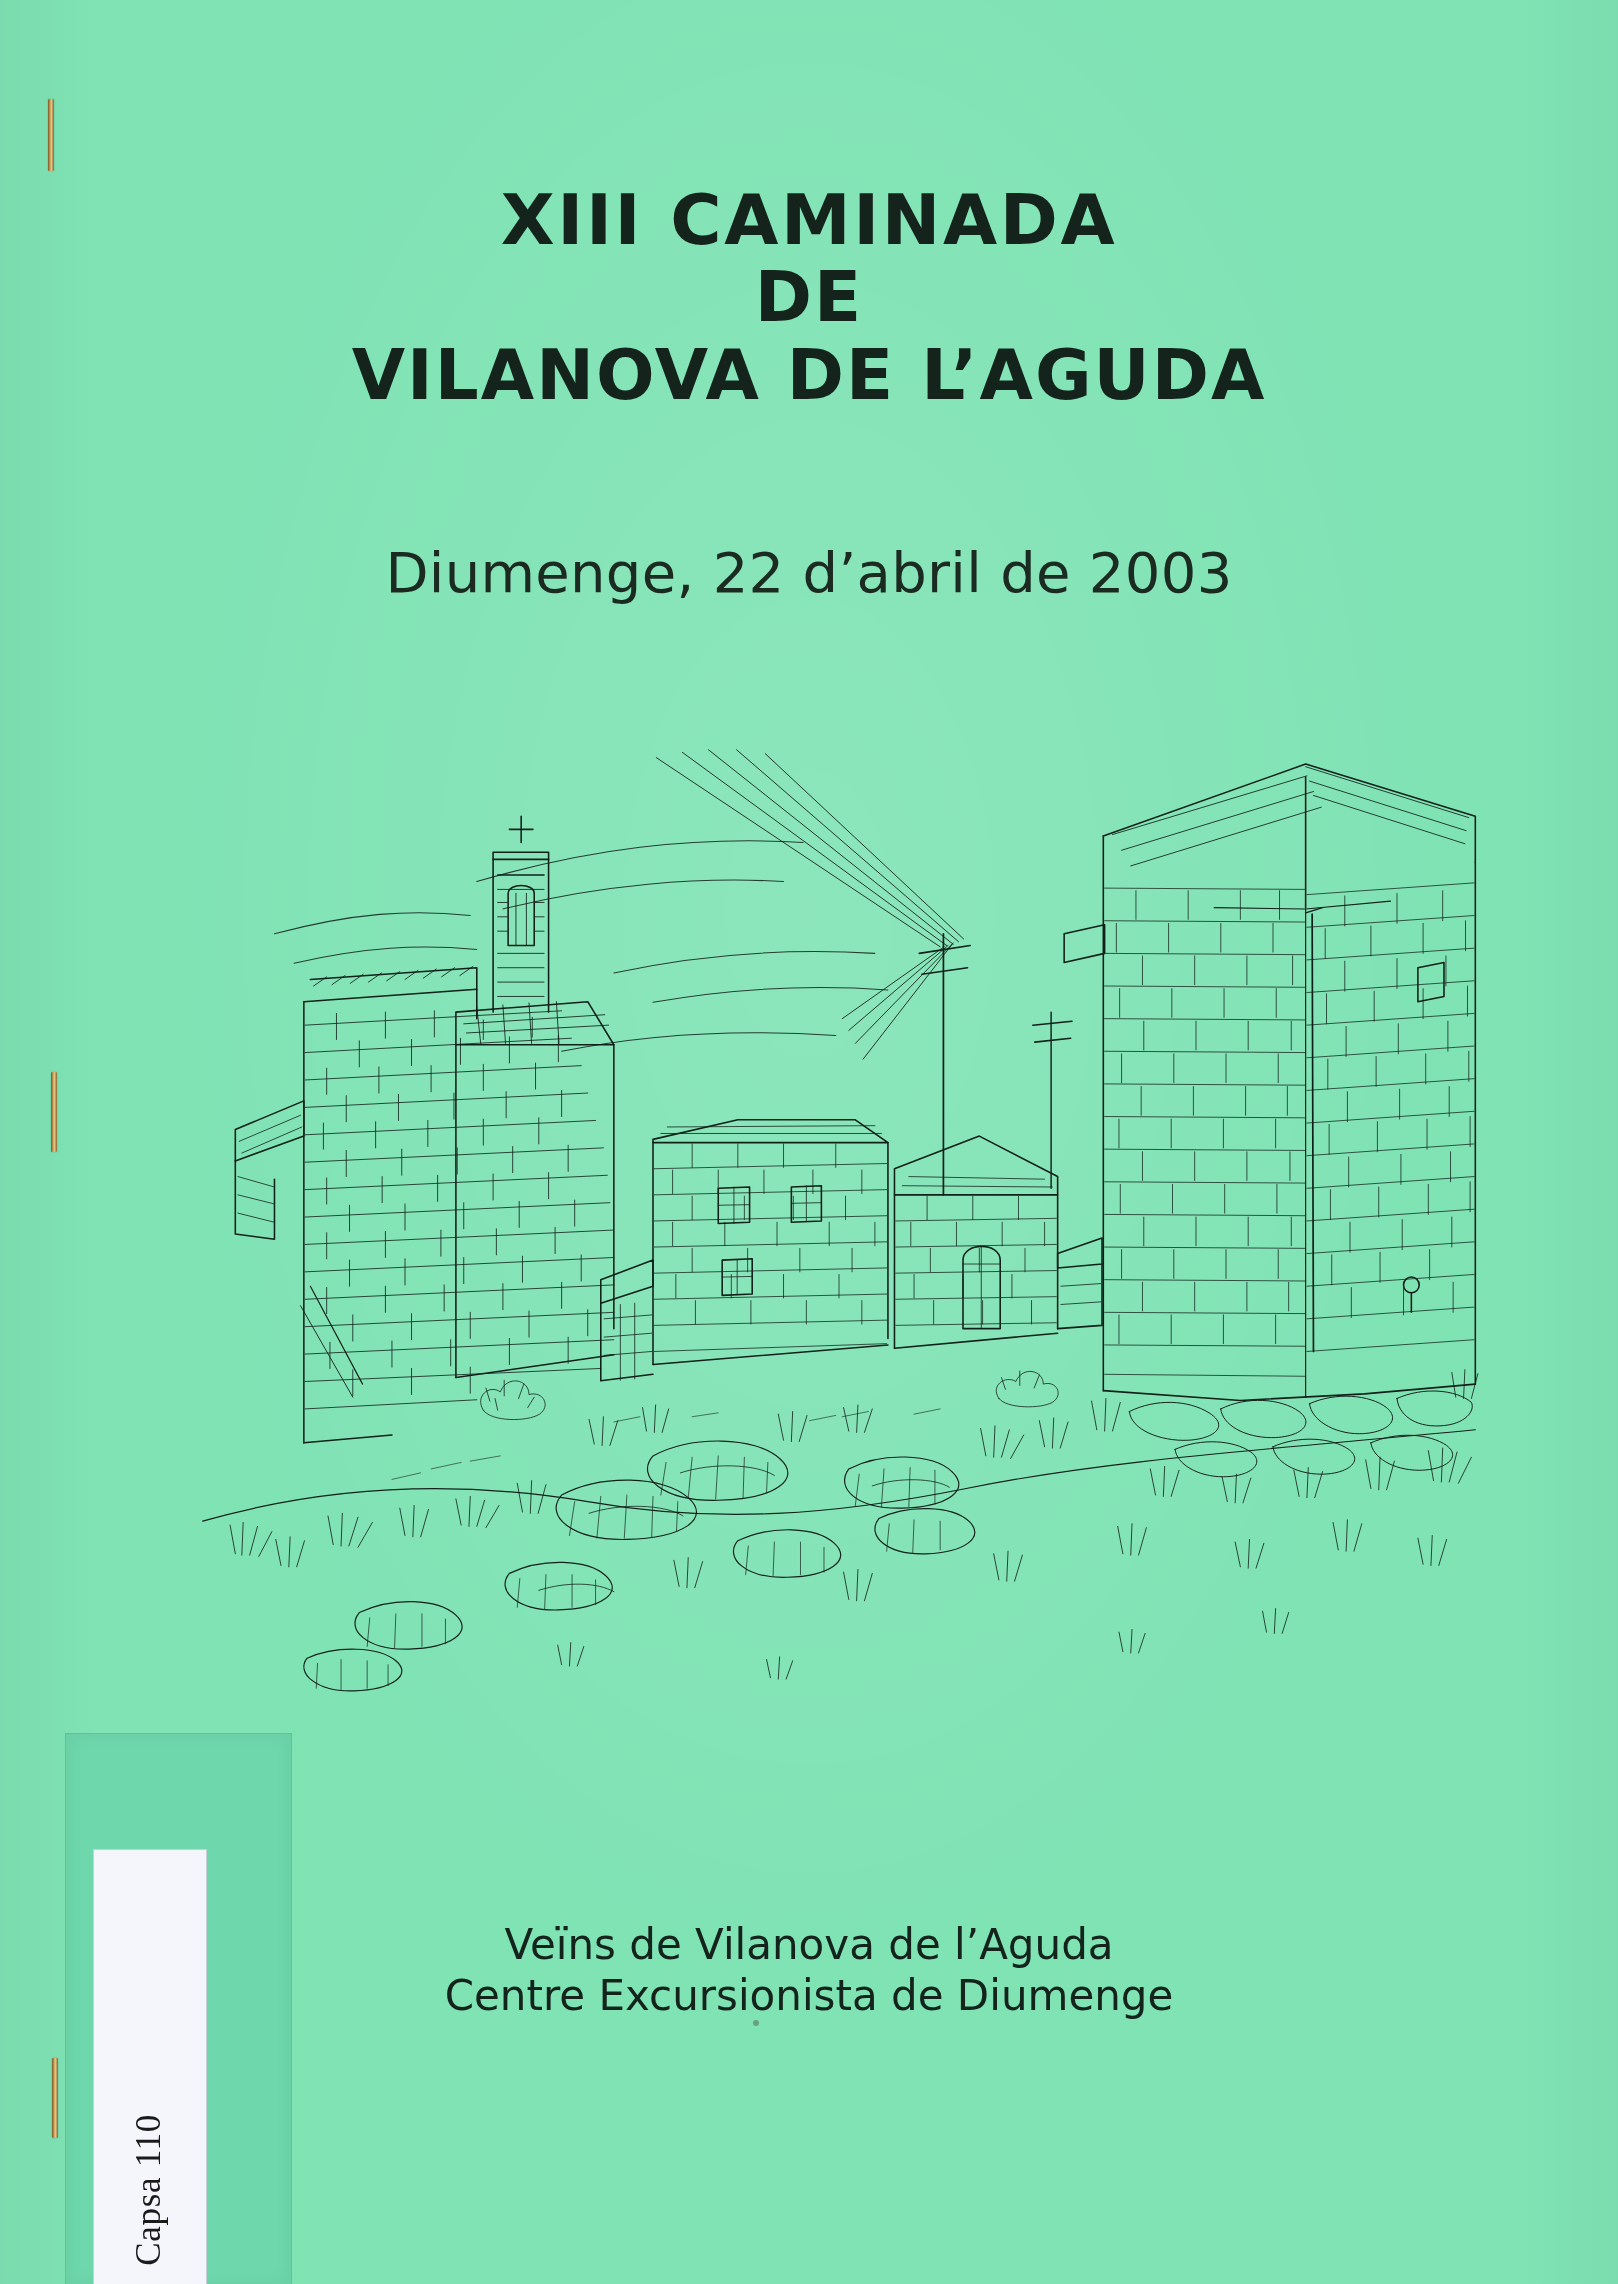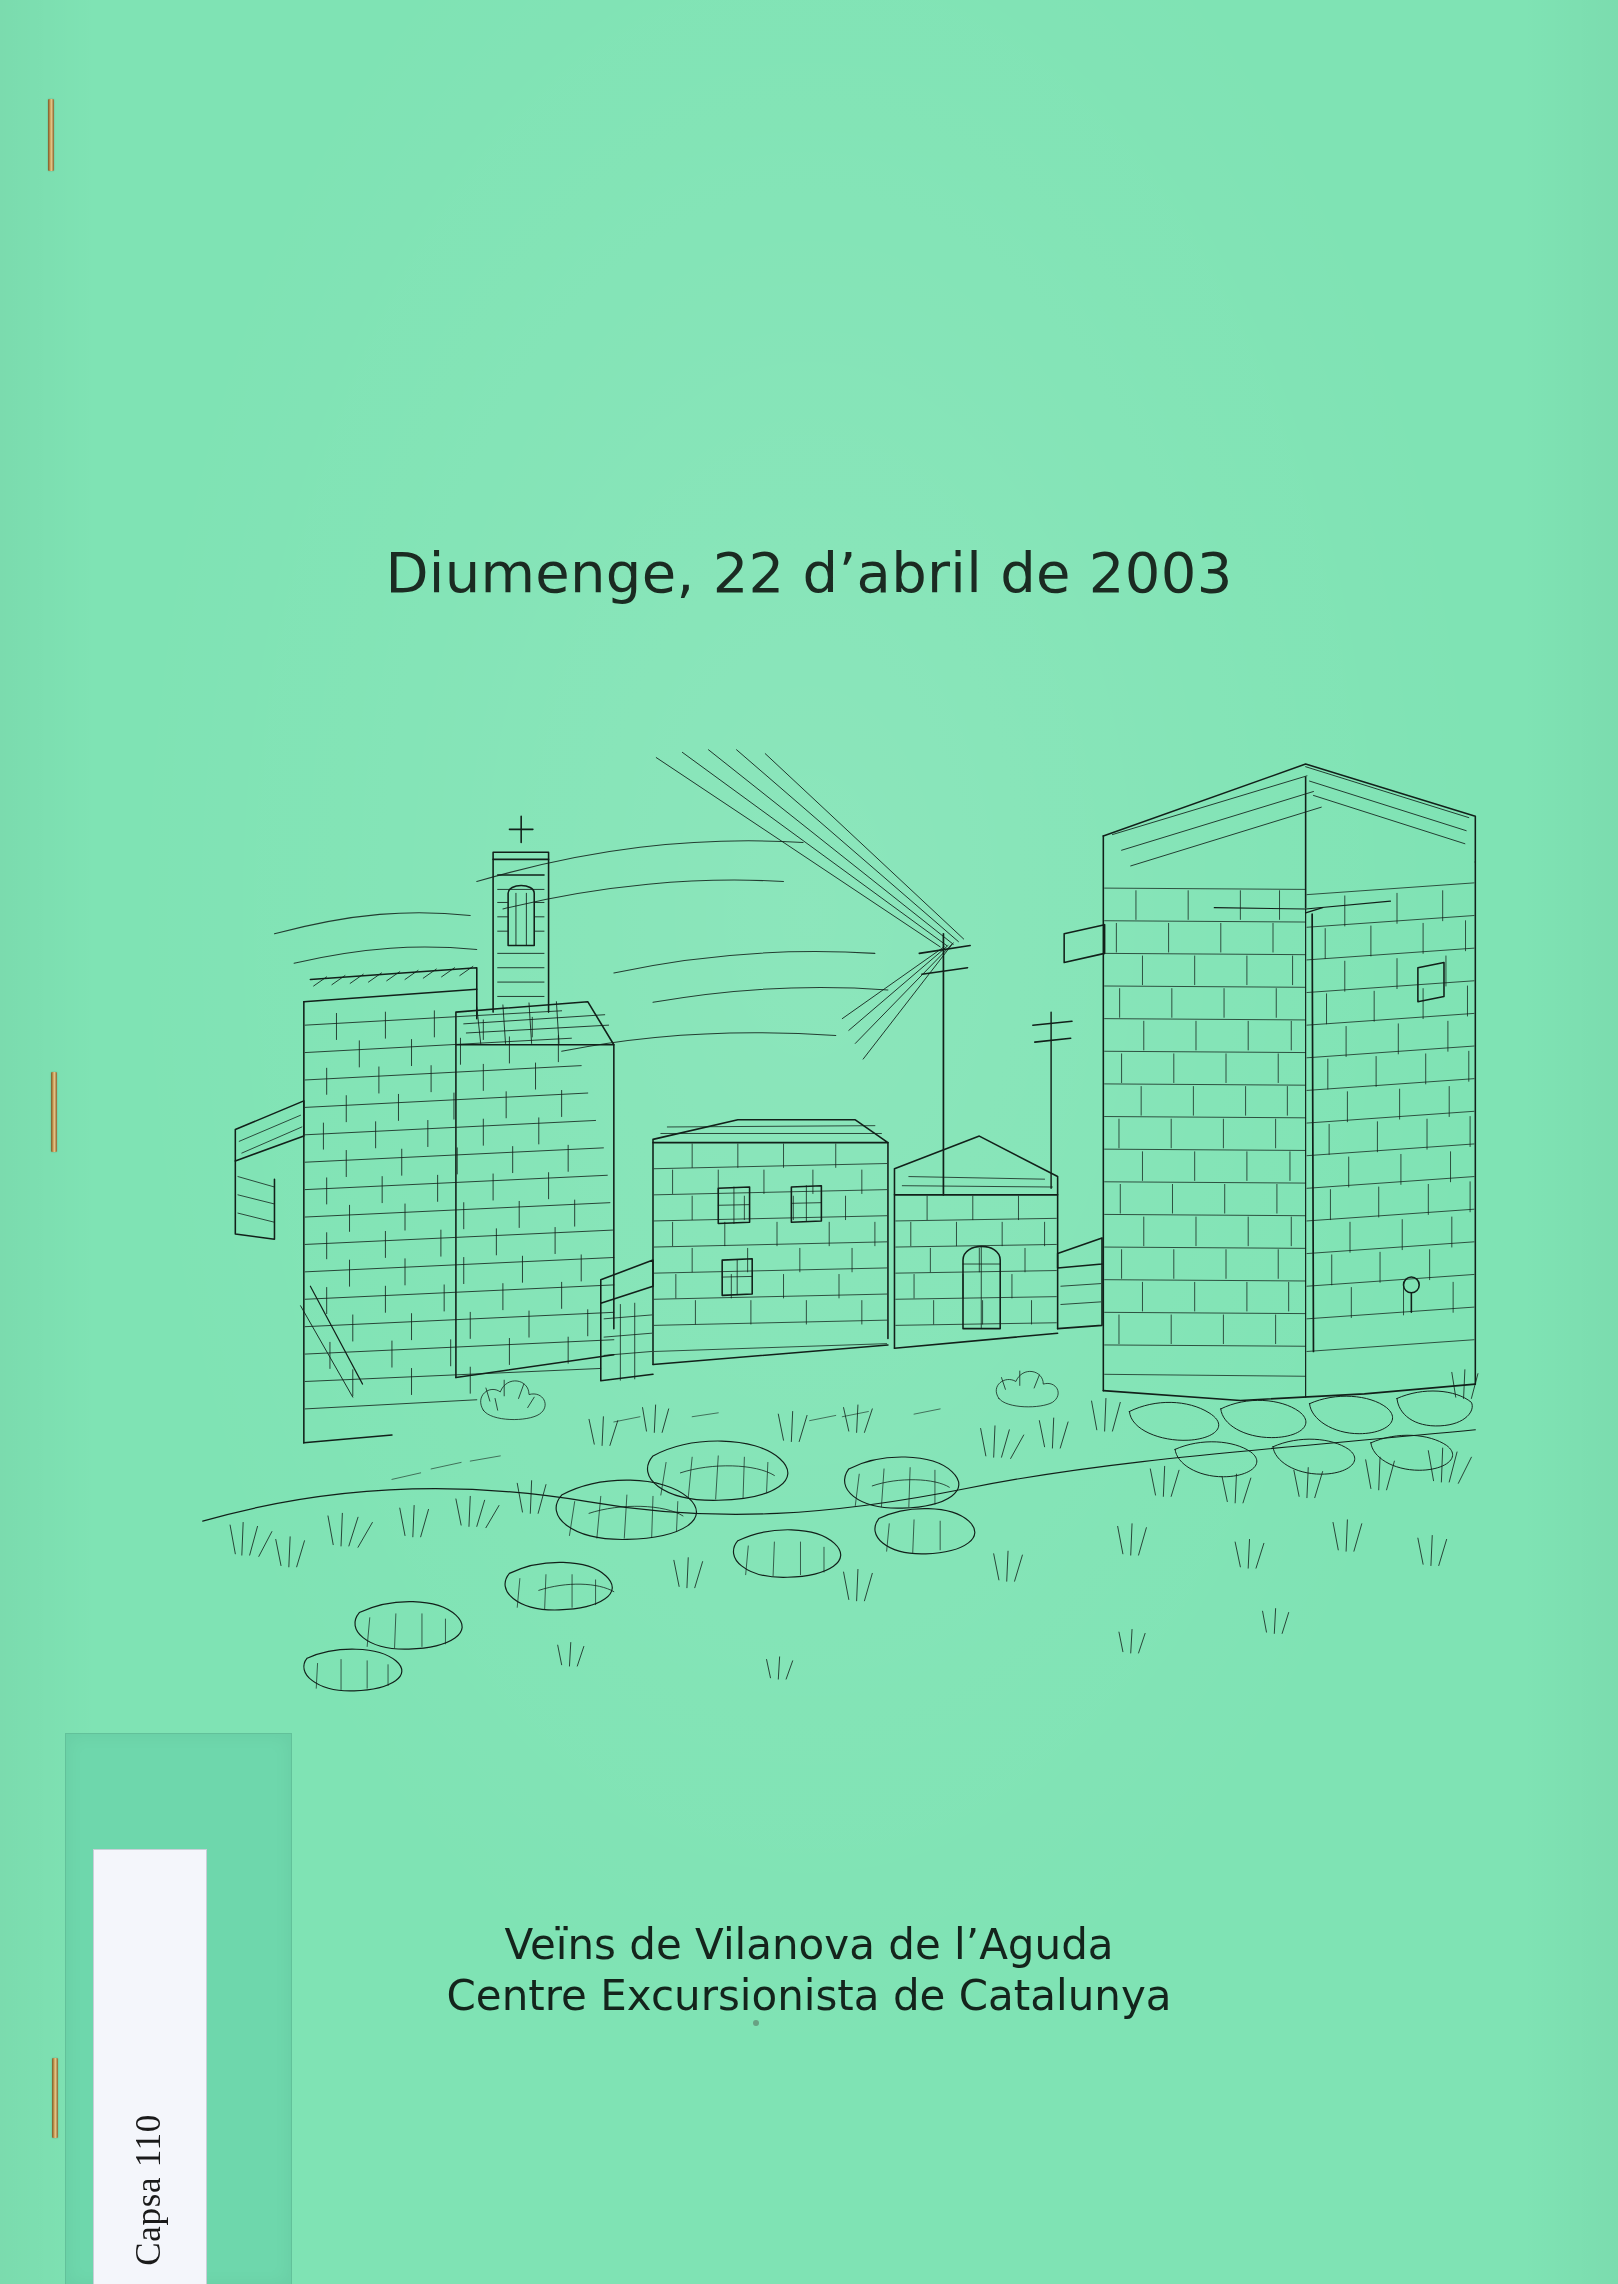--- a/index.html
+++ b/index.html
@@ -148,20 +148,25 @@
 <body>
 
 <div class="page">
 
   <div class="paper-tint"></div>
 
   <div class="staple s1"></div>
   <div class="staple s2"></div>
   <div class="staple s3"></div>
 
+  <div class="title-block">
+    <div class="title-line l1">XIII CAMINADA</div>
+    <div class="title-line l2">DE</div>
+    <div class="title-line l3">VILANOVA DE L’AGUDA</div>
+  </div>
 
   <div class="subtitle">Diumenge, 22 d’abril de 2003</div>
 
   <div class="illustration">
     <svg viewBox="0 0 1970 1520" xmlns="http://www.w3.org/2000/svg">
       <g fill="none" stroke="#12201a" stroke-width="2.4" stroke-linecap="round" stroke-linejoin="round">
 
         <g stroke-width="1.6" opacity="0.85">
           <path d="M430 220 C600 170 760 150 930 160"></path>
           <path d="M470 262 C620 225 770 212 900 220"></path>
@@ -463,21 +468,21 @@
                    M640 1048 l40 -8 M760 1040 l40 -6"></path>
         </g>
       </g>
     </svg>
   </div>
 
   <div class="speck" style="left:753px; top:2020px; width:5.9px; height:5.9px;"></div>
 
   <div class="credits">
     <div class="line">Veïns de Vilanova de l’Aguda</div>
-    <div class="line">Centre Excursionista de Catalunya</div>
+    <div class="line">Centre Excursionista de Diumenge</div>
   </div>
 
   <div class="archive-sticker"></div>
   <div class="archive-card"></div>
   <div class="archive-text">
     <span>Capsa 110</span>
   </div>
 
 </div>
 

